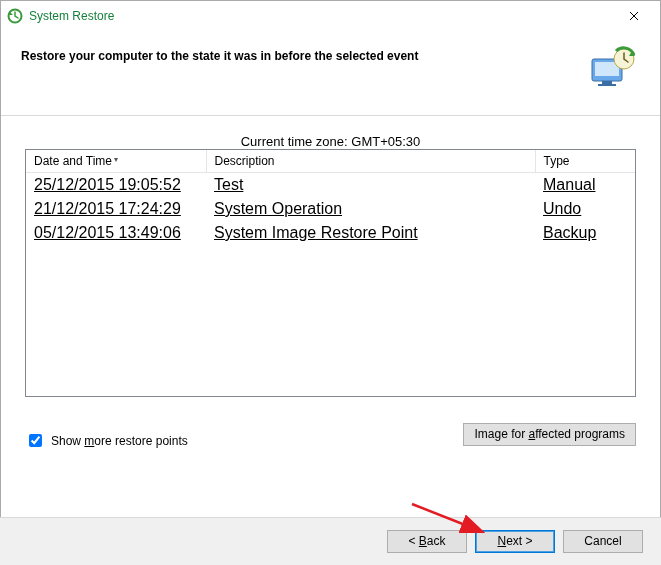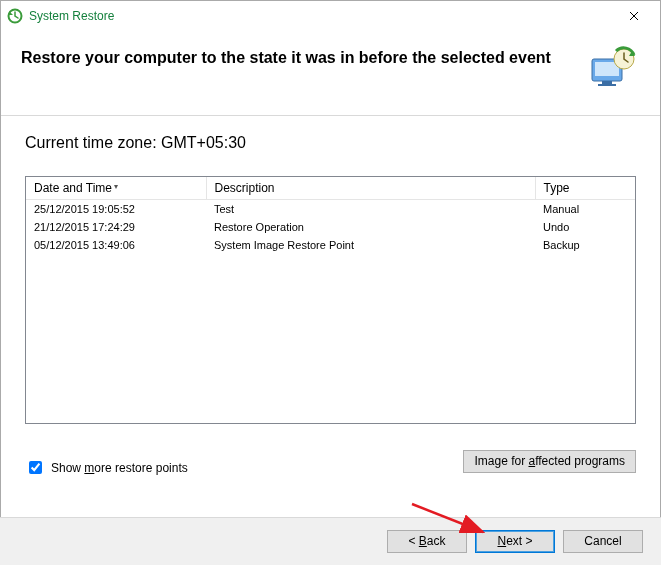--- a/index.html
+++ b/index.html
@@ -32,32 +32,32 @@
     height: 85px;
     padding: 14px 20px 0 20px;
     display: flex;
     align-items: flex-start;
     border-bottom: 1px solid #d9d9d9;
   }
   .header .headline {
     flex: 1;
     font-weight: bold;
     color: #000;
-    font-size: 16px;
+    font-size: 12px;
     padding-top: 4px;
   }
   .header .header-icon {
     width: 48px; height: 48px;
     margin-right: 4px;
   }
 
   .content {
     padding: 18px 24px 0 24px;
   }
-  .tz-line { font-size: 16px; color: #000; margin-bottom: 24px; }
+  .tz-line { font-size: 13px; color: #000; margin-bottom: 0; text-align: center; }
 
   .table-wrap {
     border: 1px solid #828790;
     height: 248px;
     background: #fff;
     overflow: hidden;
   }
   table { width: 100%; border-collapse: collapse; table-layout: fixed; }
   thead th {
     text-align: left;
@@ -69,24 +69,25 @@
     border-bottom: 1px solid #e5e5e5;
     position: relative;
   }
   thead th:last-child { border-right: none; }
   thead th .sort-ind {
     position: absolute; left: 88px; top: 5px;
     font-size: 8px; color: #555;
   }
   tbody td {
     padding: 3px 8px;
-    font-size: 11px;
+    font-size: 16px;
     color: #000;
     white-space: nowrap;
     overflow: hidden;
+    text-decoration: underline;
   }
   tbody tr.selected { background: #dcdcdc; }
   .col-dt { width: 180px; }
   .col-desc { width: auto; }
   .col-type { width: 100px; }
 
   .below-table {
     display: flex;
     justify-content: space-between;
     align-items: center;
@@ -187,21 +188,21 @@
         </tr>
       </thead>
       <tbody id="table-body">
           <tr>
             <td>25/12/2015 19:05:52</td>
             <td>Test</td>
             <td>Manual</td>
           </tr>
           <tr>
             <td>21/12/2015 17:24:29</td>
-            <td>Restore Operation</td>
+            <td>System Operation</td>
             <td>Undo</td>
           </tr>
           <tr>
             <td>05/12/2015 13:49:06</td>
             <td>System Image Restore Point</td>
             <td>Backup</td>
           </tr>
         </tbody>
     </table>
   </div>

